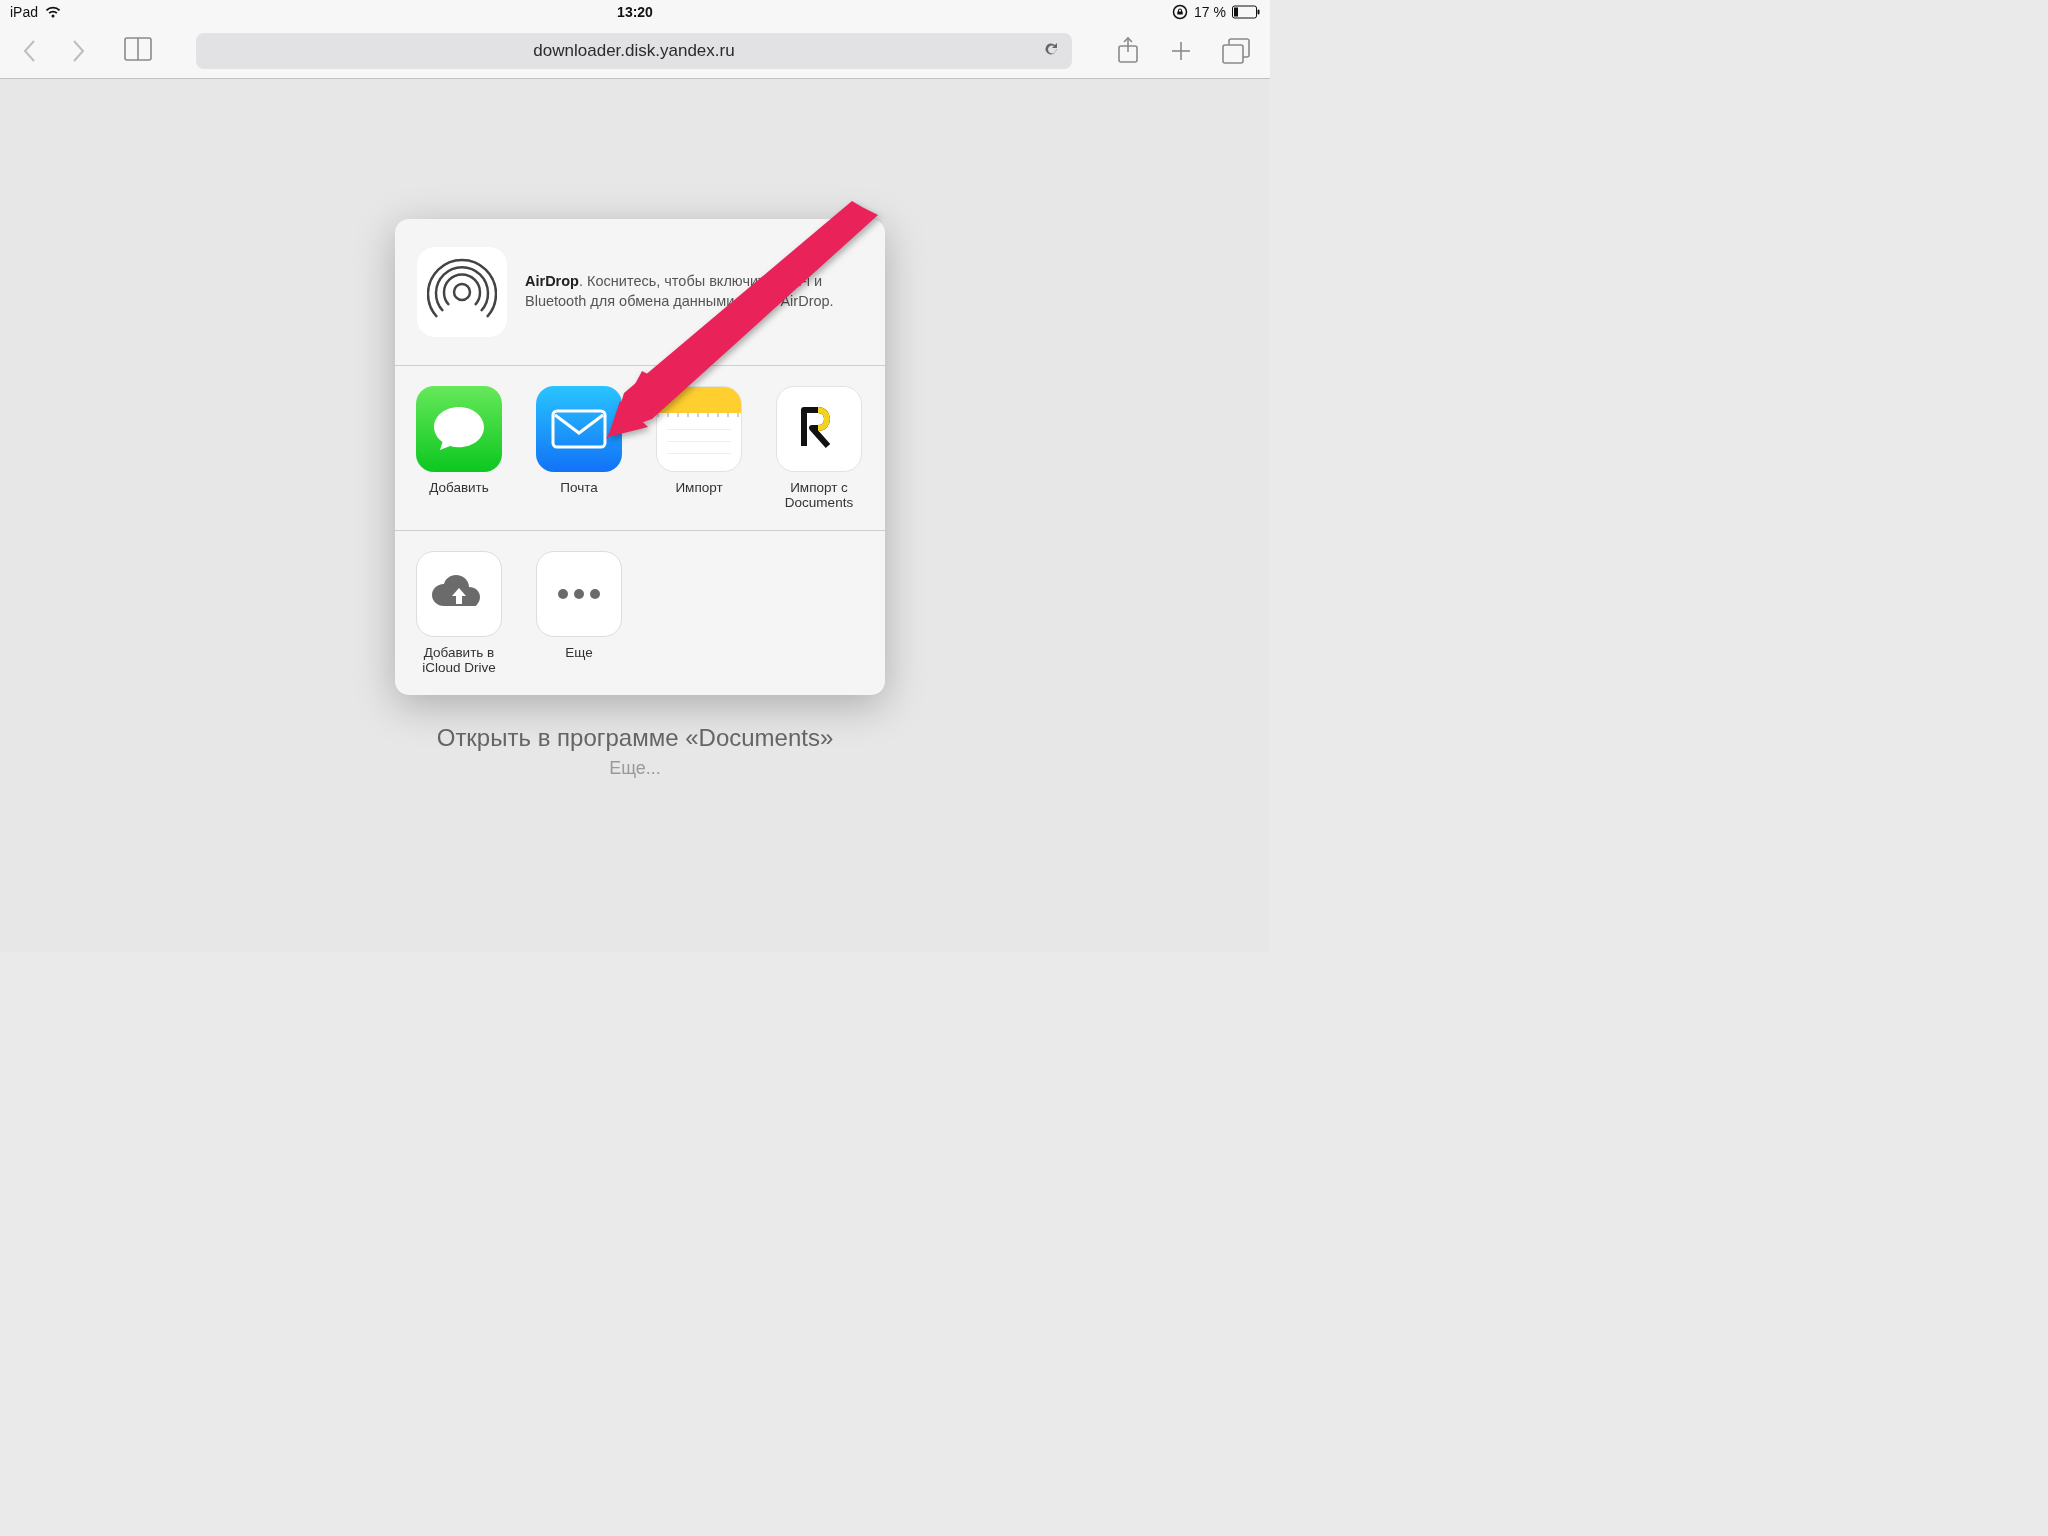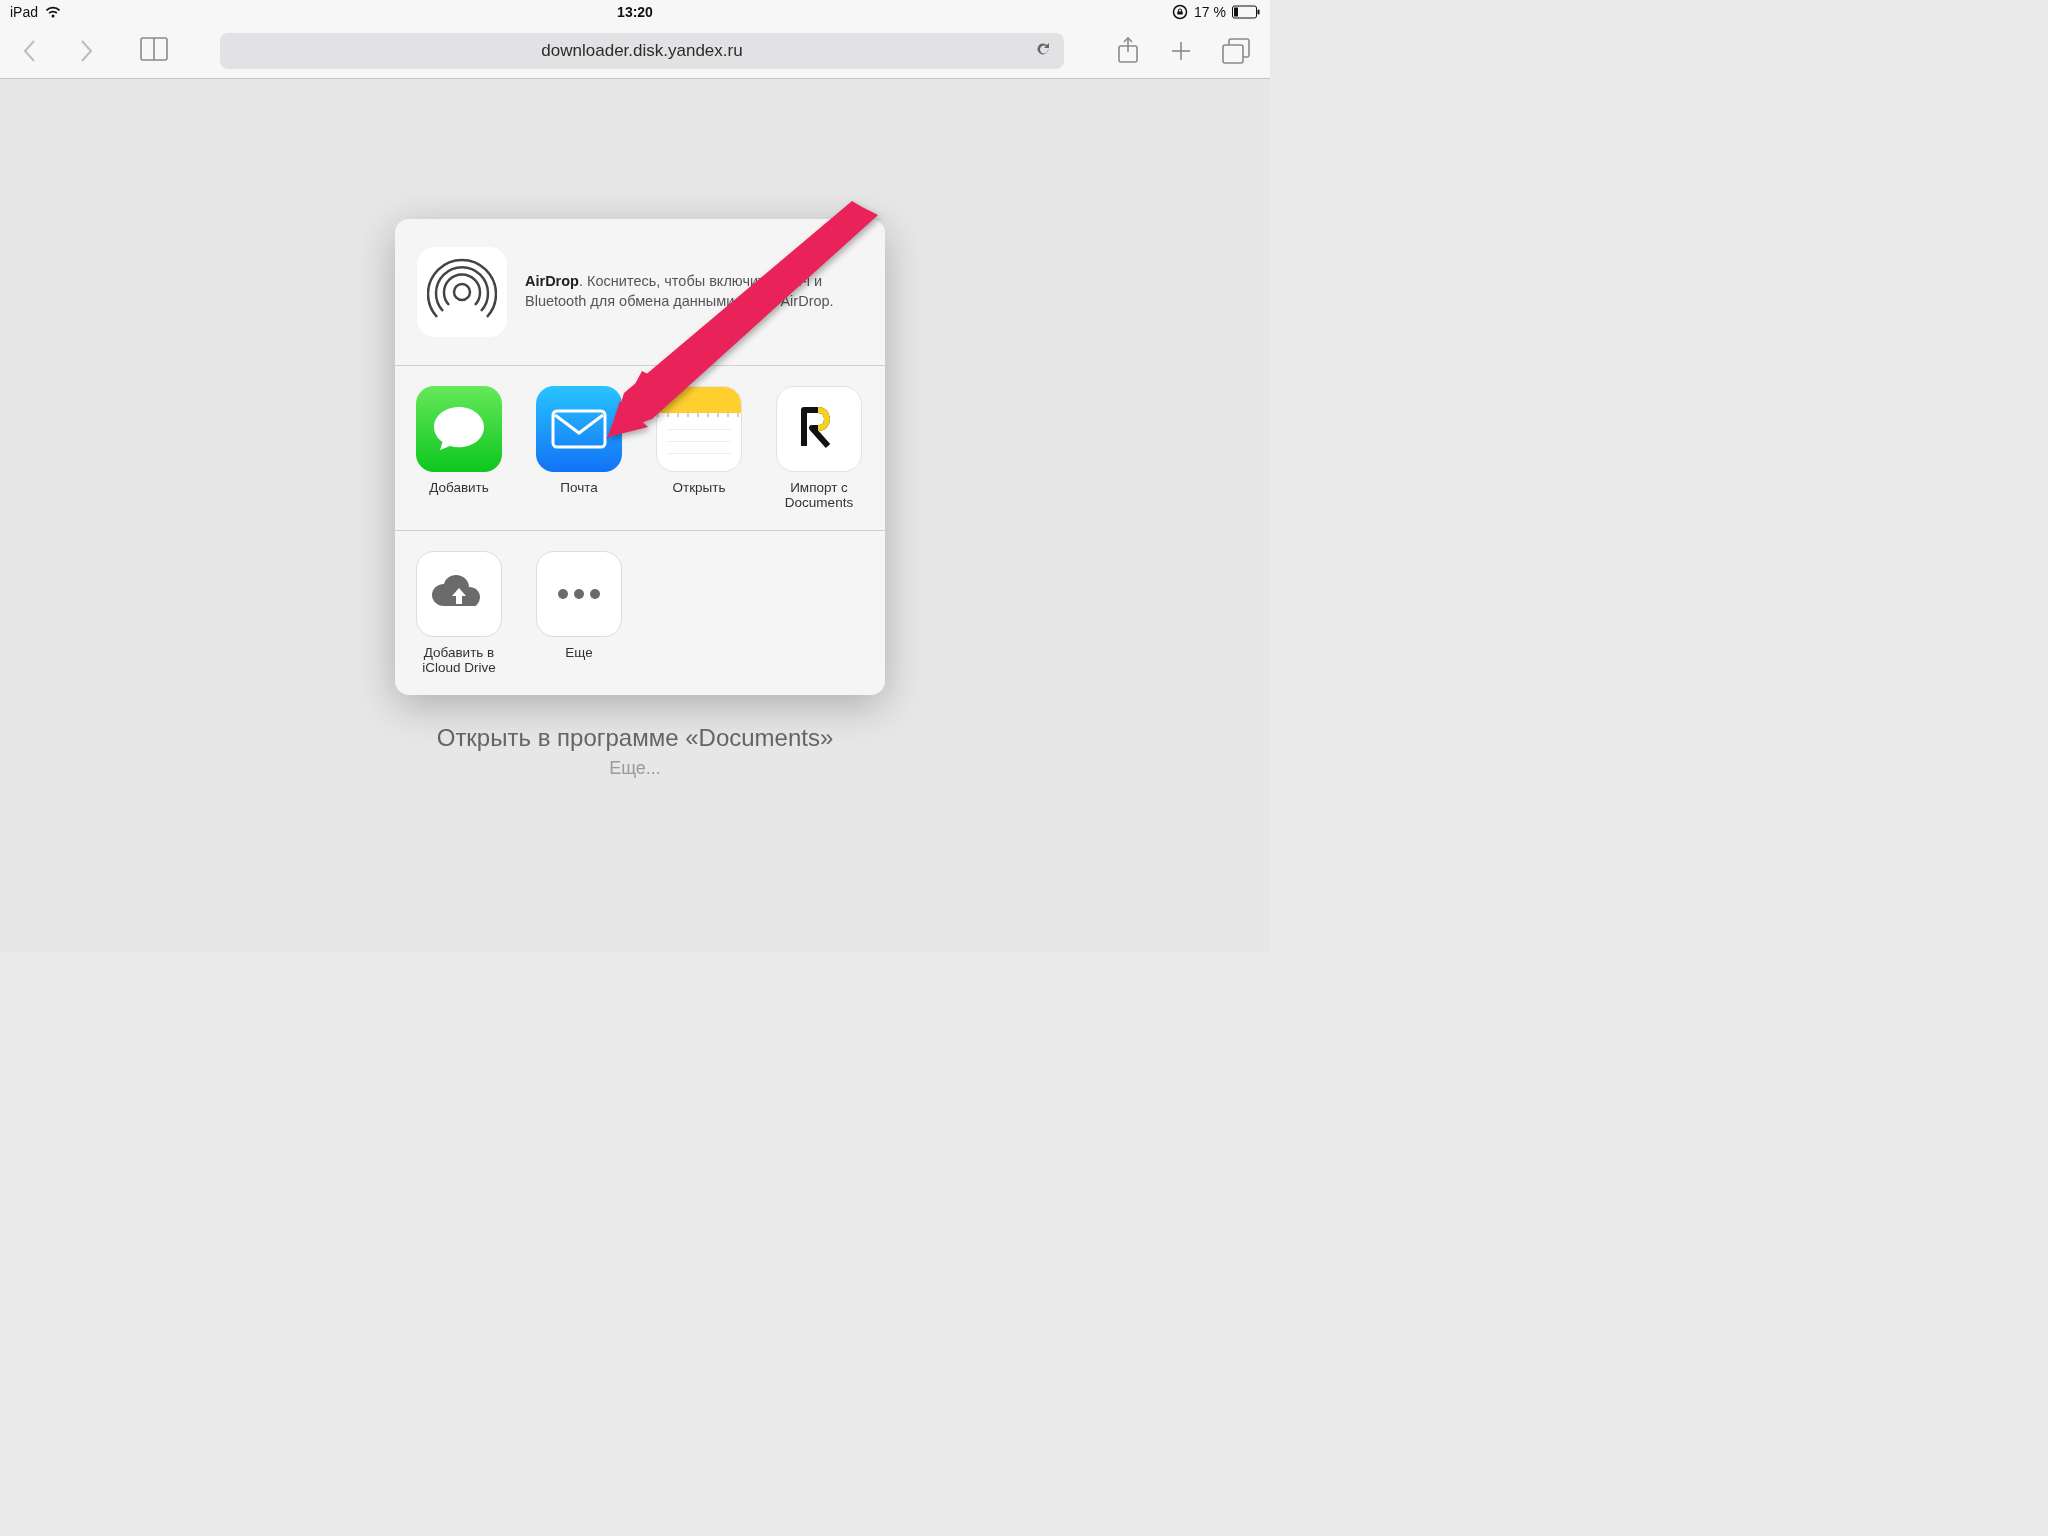--- a/index.html
+++ b/index.html
@@ -18,21 +18,21 @@
 }
 .status-left, .status-right { display: flex; align-items: center; gap: 6px; }
 .status-center { position: absolute; left: 50%; transform: translateX(-50%); font-weight: 600; }
 .wifi-icon svg, .lock-icon svg, .battery-icon svg { display: block; }
 
 
 .toolbar {
   height: 55px; background: #f7f7f7;
   border-bottom: 1px solid #c2c2c2;
   display: flex; align-items: center;
-  padding: 0 20px; gap: 36px;
+  padding: 0 20px; gap: 28px;
 }
 .nav-arrow { color: #bdbdbd; display: flex; align-items: center; }
 .nav-arrow svg { width: 20px; height: 28px; }
 .bookmarks-icon { color: #8a8a8a; margin-left: 8px; }
 .url-field {
   flex: 1; height: 36px; background: #e2e2e4; border-radius: 8px;
   display: flex; align-items: center; justify-content: center;
   position: relative; margin: 0 16px;
 }
 .url-text { color: #2b2b2b; font-size: 17px; }
@@ -240,21 +240,21 @@
         <span>Почта</span>
       </div>
       <div class="share-item">
         <div class="icon icon-notes">
           <div class="ntop"></div>
             <div class="ndots"></div>
           <div class="nline" style="top:42px"></div>
           <div class="nline" style="top:54px"></div>
           <div class="nline" style="top:66px"></div>
         </div>
-        <span>Открыть</span>
+        <span>Импорт</span>
       </div>
       <div class="share-item">
         <div class="icon icon-docs">
           <svg width="50" height="50" viewBox="0 0 50 50">
               <path d="M10 42V6h14c12 0 12 18 0 18H18l16 18" fill="none" stroke="#111" stroke-width="6" stroke-linejoin="round"></path>
               <path d="M24 6c12 0 12 18 0 18" fill="none" stroke="#f4d21f" stroke-width="6"></path>
             </svg>
         </div>
         <span>Импорт с Documents</span>
       </div>

